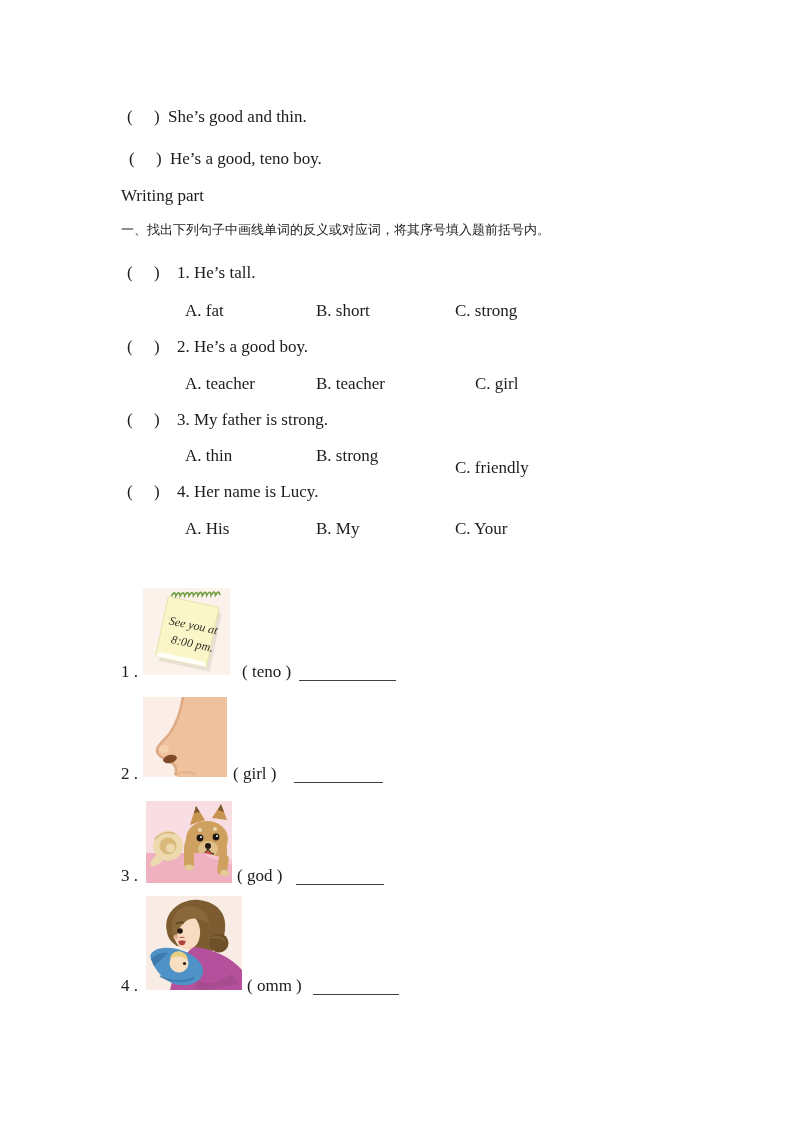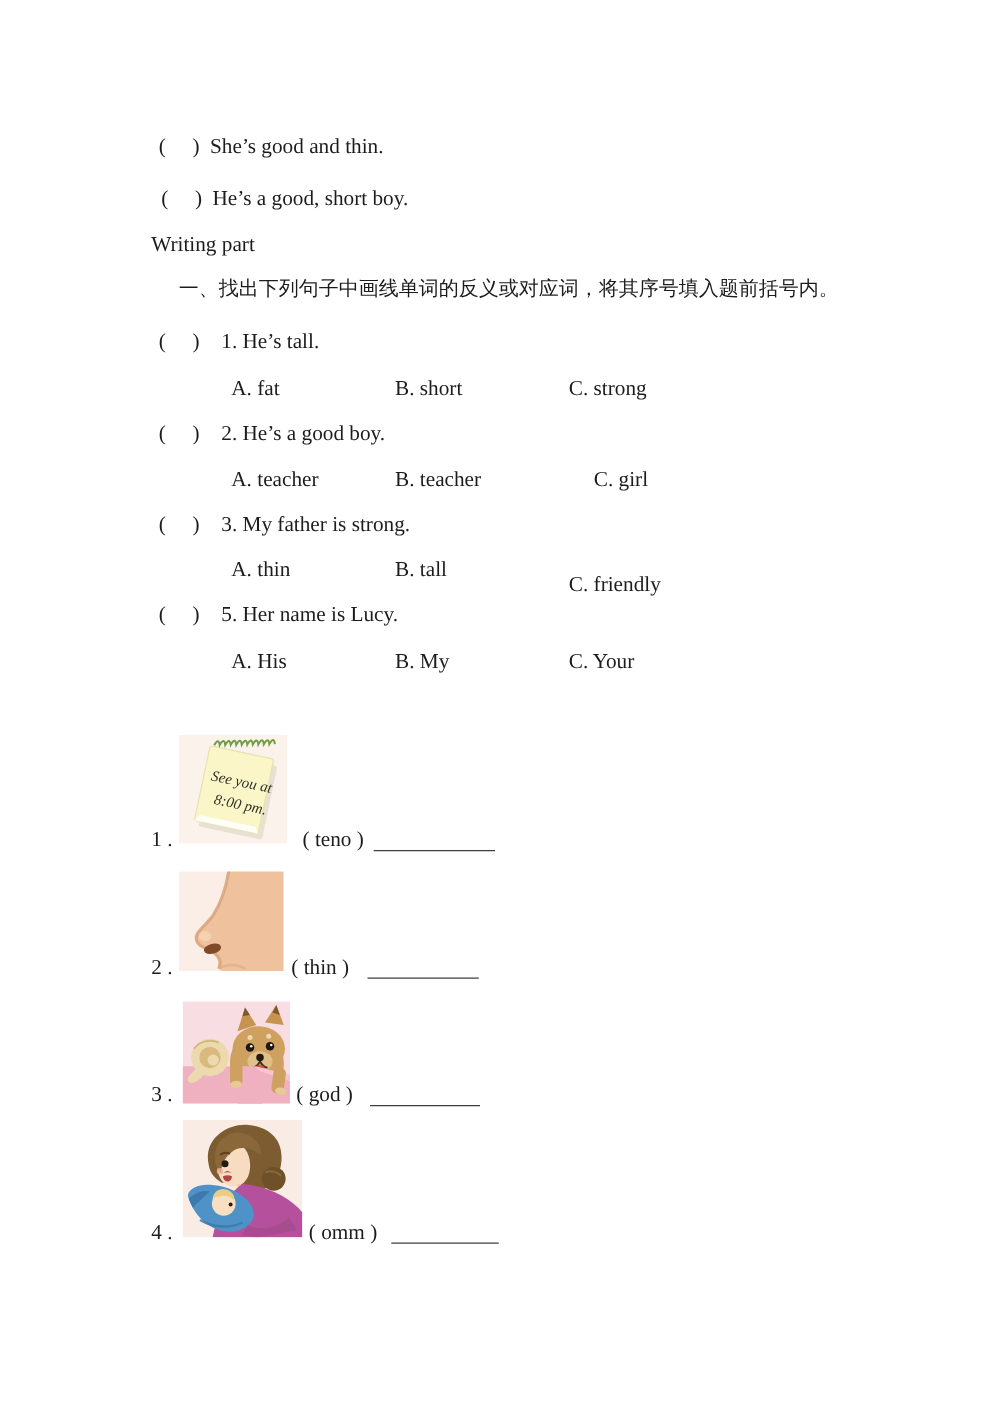--- a/index.html
+++ b/index.html
@@ -1,59 +1,59 @@
 <!DOCTYPE html>
 <html><head>
 <meta charset="utf-8">
 <style>
   html,body{margin:0;padding:0;background:#ffffff;}
   .page{position:relative;width:793px;height:1122px;background:#ffffff;overflow:hidden;
         color:#1c1c1c;}
   .abs{position:absolute;white-space:pre;}
   .serif{font-family:"Liberation Serif", serif;font-size:17px;line-height:1.2;}
-  .sans{font-family:"Liberation Sans","DejaVu Sans", sans-serif;font-size:16px;line-height:1.25;margin-left:22px;}
+  .sans{font-family:"Liberation Sans","DejaVu Sans", sans-serif;font-size:13px;line-height:1.25;}
   .blank{display:inline-block;height:17px;border-bottom:1.6px solid #3f3f3f;}
   .img-box{position:absolute;overflow:hidden;}
   .img-box svg{display:block;}
 </style>
 </head>
 <body>
 
 <div class="page">
 
   <span class="abs serif" style="left:127px;top:107px">(     )</span>
   <span class="abs serif" style="left:168px;top:107px">She’s good and thin.</span>
 
   <span class="abs serif" style="left:129px;top:149px">(     )</span>
-  <span class="abs serif" style="left:170px;top:149px">He’s a good, short boy.</span>
+  <span class="abs serif" style="left:170px;top:149px">He’s a good, teno boy.</span>
 
   <span class="abs serif" style="left:121px;top:186px">Writing part</span>
 
   <span class="abs sans" style="left:121px;top:222px">一、找出下列句子中画线单词的反义或对应词，将其序号填入题前括号内。</span>
 
   <span class="abs serif" style="left:127px;top:263px">(     )</span>
   <span class="abs serif" style="left:177px;top:263px">1. He’s tall.</span>
   <span class="abs serif" style="left:185px;top:301px">A. fat</span>
   <span class="abs serif" style="left:316px;top:301px">B. short</span>
   <span class="abs serif" style="left:455px;top:301px">C. strong</span>
 
   <span class="abs serif" style="left:127px;top:337px">(     )</span>
   <span class="abs serif" style="left:177px;top:337px">2. He’s a good boy.</span>
   <span class="abs serif" style="left:185px;top:374px">A. teacher</span>
   <span class="abs serif" style="left:316px;top:374px">B. teacher</span>
   <span class="abs serif" style="left:475px;top:374px">C. girl</span>
 
   <span class="abs serif" style="left:127px;top:410px">(     )</span>
   <span class="abs serif" style="left:177px;top:410px">3. My father is strong.</span>
   <span class="abs serif" style="left:185px;top:446px">A. thin</span>
-  <span class="abs serif" style="left:316px;top:446px">B. tall</span>
+  <span class="abs serif" style="left:316px;top:446px">B. strong</span>
   <span class="abs serif" style="left:455px;top:458px">C. friendly</span>
 
   <span class="abs serif" style="left:127px;top:482px">(     )</span>
-  <span class="abs serif" style="left:177px;top:482px">5. Her name is Lucy.</span>
+  <span class="abs serif" style="left:177px;top:482px">4. Her name is Lucy.</span>
   <span class="abs serif" style="left:185px;top:519px">A. His</span>
   <span class="abs serif" style="left:316px;top:519px">B. My</span>
   <span class="abs serif" style="left:455px;top:519px">C. Your</span>
 
 
   <div class="img-box" style="left:143px;top:588px;width:87px;height:87px">
     <svg width="87" height="87" viewBox="0 0 87 87">
       <rect width="87" height="87" fill="#fbf2ec"></rect>
       <g transform="rotate(12 43 45)">
         <rect x="22" y="18" width="52" height="60" rx="2" fill="#d8d2be" opacity="0.55"></rect>
@@ -73,21 +73,21 @@
     <svg width="84" height="80" viewBox="0 0 84 80">
       <rect width="84" height="80" fill="#faeee7"></rect>
       <path d="M40,0 C38,12 35,24 27,36 C19,46 11,50 15,57 C18,62 25,62 29,66 C33,69 34,73 32,78 L35,80 L84,80 L84,0 Z" fill="#efc19c"></path>
       <path d="M40,0 C38,12 35,24 27,36 C19,46 11,50 15,57 C18,62 25,62 29,66 C33,69 34,73 32,78" fill="none" stroke="#d89f77" stroke-width="2.5" opacity="0.8"></path>
       <ellipse cx="27" cy="62" rx="7" ry="4" fill="#7e4a2a" transform="rotate(-14 27 62)"></ellipse>
       <ellipse cx="21" cy="52" rx="5" ry="4" fill="#f6d3b2" opacity="0.9"></ellipse>
       <path d="M32,78 C38,74 47,74 53,78" stroke="#e0a87e" fill="none" stroke-width="2" opacity="0.6"></path>
     </svg>
   </div>
   <span class="abs serif" style="left:121px;top:764px">2 .</span>
-  <span class="abs serif" style="left:233px;top:764px">( thin )</span>
+  <span class="abs serif" style="left:233px;top:764px">( girl )</span>
   <span class="abs blank" style="left:294px;top:765px;width:89px"></span>
 
   <div class="img-box" style="left:146px;top:801px;width:86px;height:82px">
     <svg width="86" height="82" viewBox="0 0 86 82">
       <rect width="86" height="82" fill="#f8dde2"></rect>
 
       <path d="M38,50 C38,36 46,26 60,26 C74,26 82,38 81,52 C80,64 74,70 68,74 L64,82 L44,82 L42,64 C39,60 38,56 38,50 Z" fill="#cfa161"></path>
 
       <path d="M44,24 L50,5 L59,19 Z" fill="#c6944f"></path>
       <path d="M66,17 L75,3 L81,19 Z" fill="#c6944f"></path>

